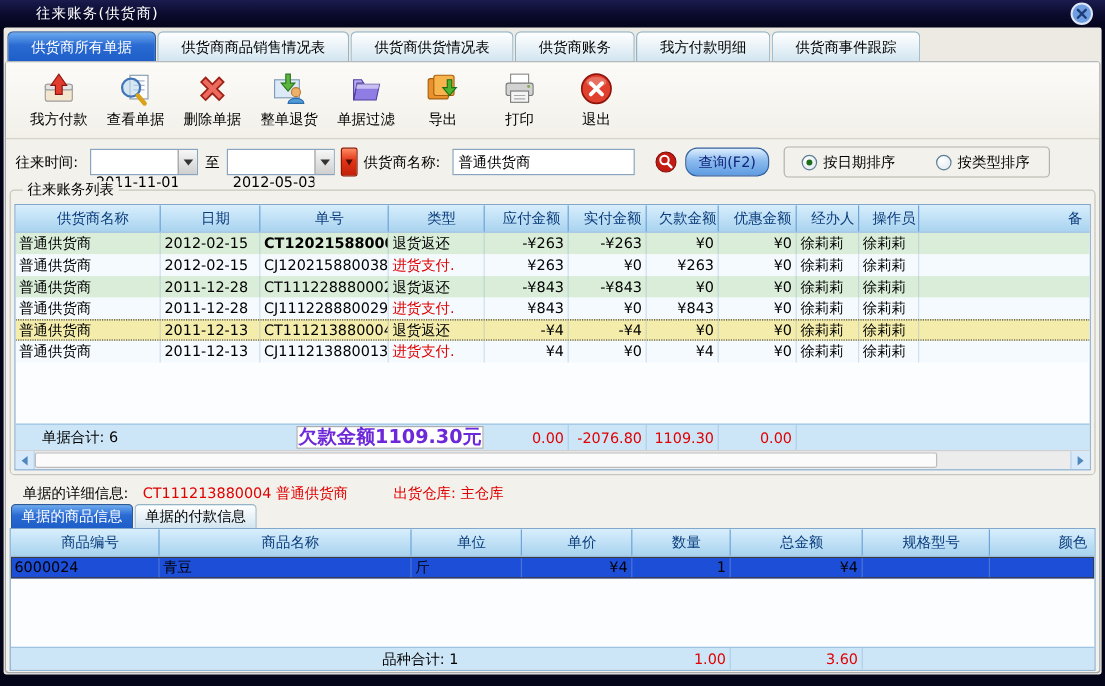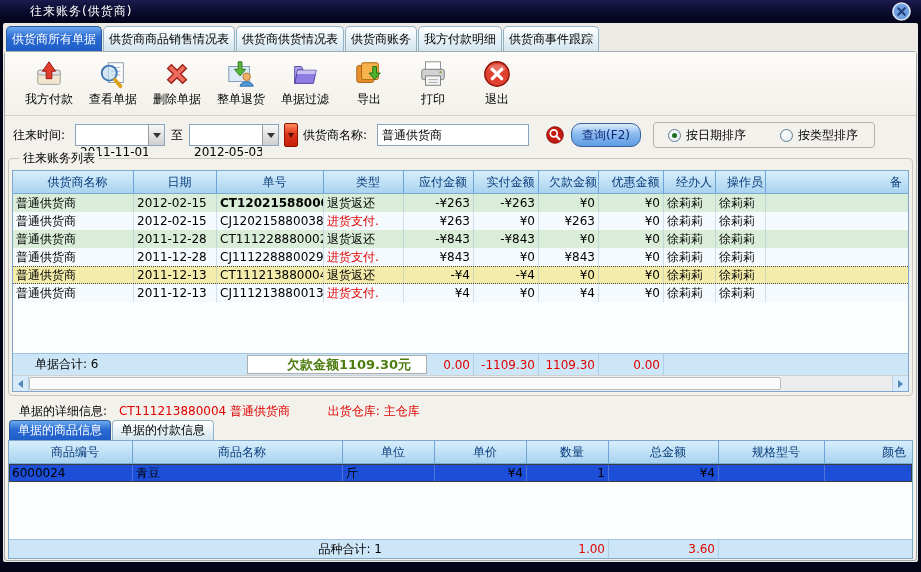--- a/index.html
+++ b/index.html
@@ -12,21 +12,21 @@
   }
   .titlebar{position:absolute;top:0;left:0;right:0;height:23px;
     background:linear-gradient(180deg,#1b1b4e 0%,#0a0a2c 55%,#04041a 100%);
     display:flex;align-items:center;}
   .title{color:#fff;font-size:12px;margin-left:30px;letter-spacing:1px;}
   .closebtn{position:absolute;right:9px;top:1px;width:21px;height:21px;cursor:default;}
   .closebtn svg{width:21px;height:21px;display:block;}
 
   .winbody{position:absolute;top:23px;left:3px;right:3px;bottom:10px;background:#eceae2;border-radius:2px;}
   .tabstrip{position:absolute;top:3px;left:3px;right:3px;height:25px;display:flex;align-items:flex-end;}
-  .tab{height:24px;line-height:24px;padding:0 5px;margin-right:1px;font-size:12px;
+  .tab{height:24px;line-height:24px;padding:0 19px;margin-right:1px;font-size:12px;
     border:1px solid #93b3c7;border-bottom:none;border-radius:5px 5px 0 0;
     background:linear-gradient(#ffffff,#d2e5f0);white-space:nowrap;cursor:default;}
   .tab.sel{background:linear-gradient(#6cabf0,#2a6ad2 45%,#1e5ec8);color:#fff;border-color:#2a5a9a;}
 
   .panel{position:absolute;top:28px;left:1px;right:1px;bottom:1px;
     border:1px solid #a3a9ae;border-radius:3px;background:#f3f1eb;}
 
   .toolbar{position:absolute;top:0;left:0;right:0;height:64px;
     background:linear-gradient(#fcfbf8,#f2f0e9);border-bottom:1px solid #d5d2c8;
     display:flex;align-items:center;padding-left:12px;box-sizing:border-box;}
@@ -86,22 +86,22 @@
   .grow.green{background:#d9edd9;}
   .grow.white{background:#f5fafe;}
   .grow.selected{background:#f3ecab;border-top:1px dotted #444;border-bottom:1px dotted #444;height:18px;box-sizing:border-box;}
   .grow.selrow{background:#1d4ed8;outline:1.5px solid #3c3c3c;outline-offset:-1.5px;}
   .redtext{color:#e00000;}
 
   .summary{position:relative;height:21px;flex:0 0 21px;background:#cde6f7;border-top:1px solid #9fc4e2;}
   .summary.sub{height:18px;flex:0 0 18px;}
   .sum-count{position:absolute;left:22px;top:0;height:100%;display:flex;align-items:center;}
   .owedbox{position:absolute;left:234px;top:1px;width:154px;height:17px;background:#fff;
-    border:1px solid #adadad;color:#4d7c0f;font-weight:bold;font-size:13px;
-    display:flex;align-items:center;justify-content:center;padding-left:24px;}
+    border:1px solid #adadad;color:#6d28d9;font-weight:bold;font-size:16px;
+    display:flex;align-items:center;justify-content:center;}
   .sumcell{position:absolute;top:0;height:100%;display:flex;align-items:center;justify-content:flex-end;
     padding-right:3px;box-sizing:border-box;color:#e00000;border-right:1px solid #aecfe8;}
   #sum-payable{left:391px;width:70px;}
   #sum-paid{left:461px;width:65px;}
   #sum-owed{left:526px;width:60px;}
   #sum-discount{left:586px;width:65px;}
   .psum-label{position:absolute;left:173px;top:0;width:200px;height:100%;
     display:flex;align-items:center;justify-content:flex-end;}
   #psum-qty{left:518px;width:82px;}
   #psum-total{left:600px;width:110px;}
@@ -375,21 +375,21 @@
               <span class="gcell r" style="width: 65px;">¥0</span>
               <span class="gcell" style="width: 52px;">徐莉莉</span>
               <span class="gcell" style="width: 50px;">徐莉莉</span>
               <span class="gcell flex"></span>
             </div>
           </div>
         <div class="summary">
           <span class="sum-count">单据合计: 6</span>
           <span class="owedbox">欠款金额1109.30元</span>
           <span class="sumcell" id="sum-payable">0.00</span>
-          <span class="sumcell" id="sum-paid">-1109.30</span>
+          <span class="sumcell" id="sum-paid">-2076.80</span>
           <span class="sumcell" id="sum-owed">1109.30</span>
           <span class="sumcell" id="sum-discount">0.00</span>
         </div>
         <div class="hscroll">
           <span class="harrow left">
               <i class="tri-left"></i>
             </span>
           <span class="hthumb"></span>
           <span class="harrow right">
               <i class="tri-right"></i>

